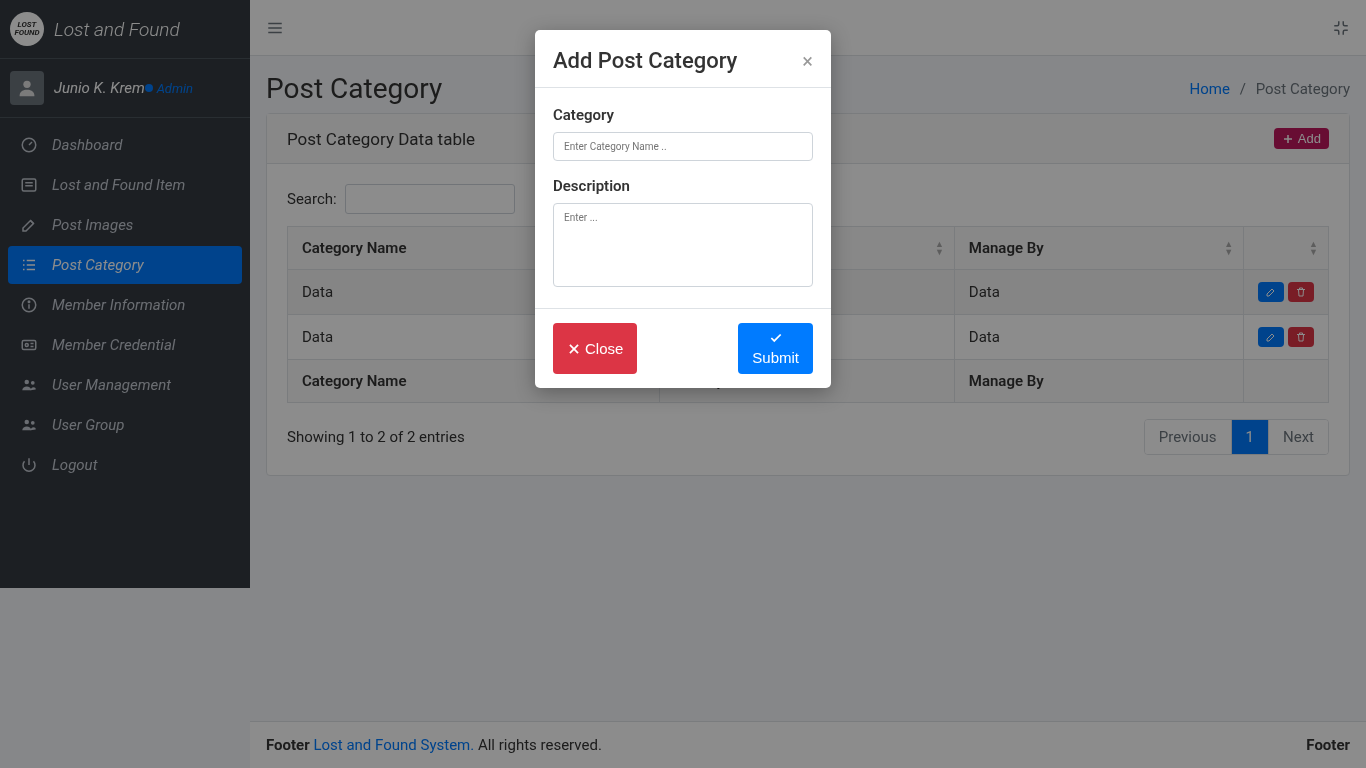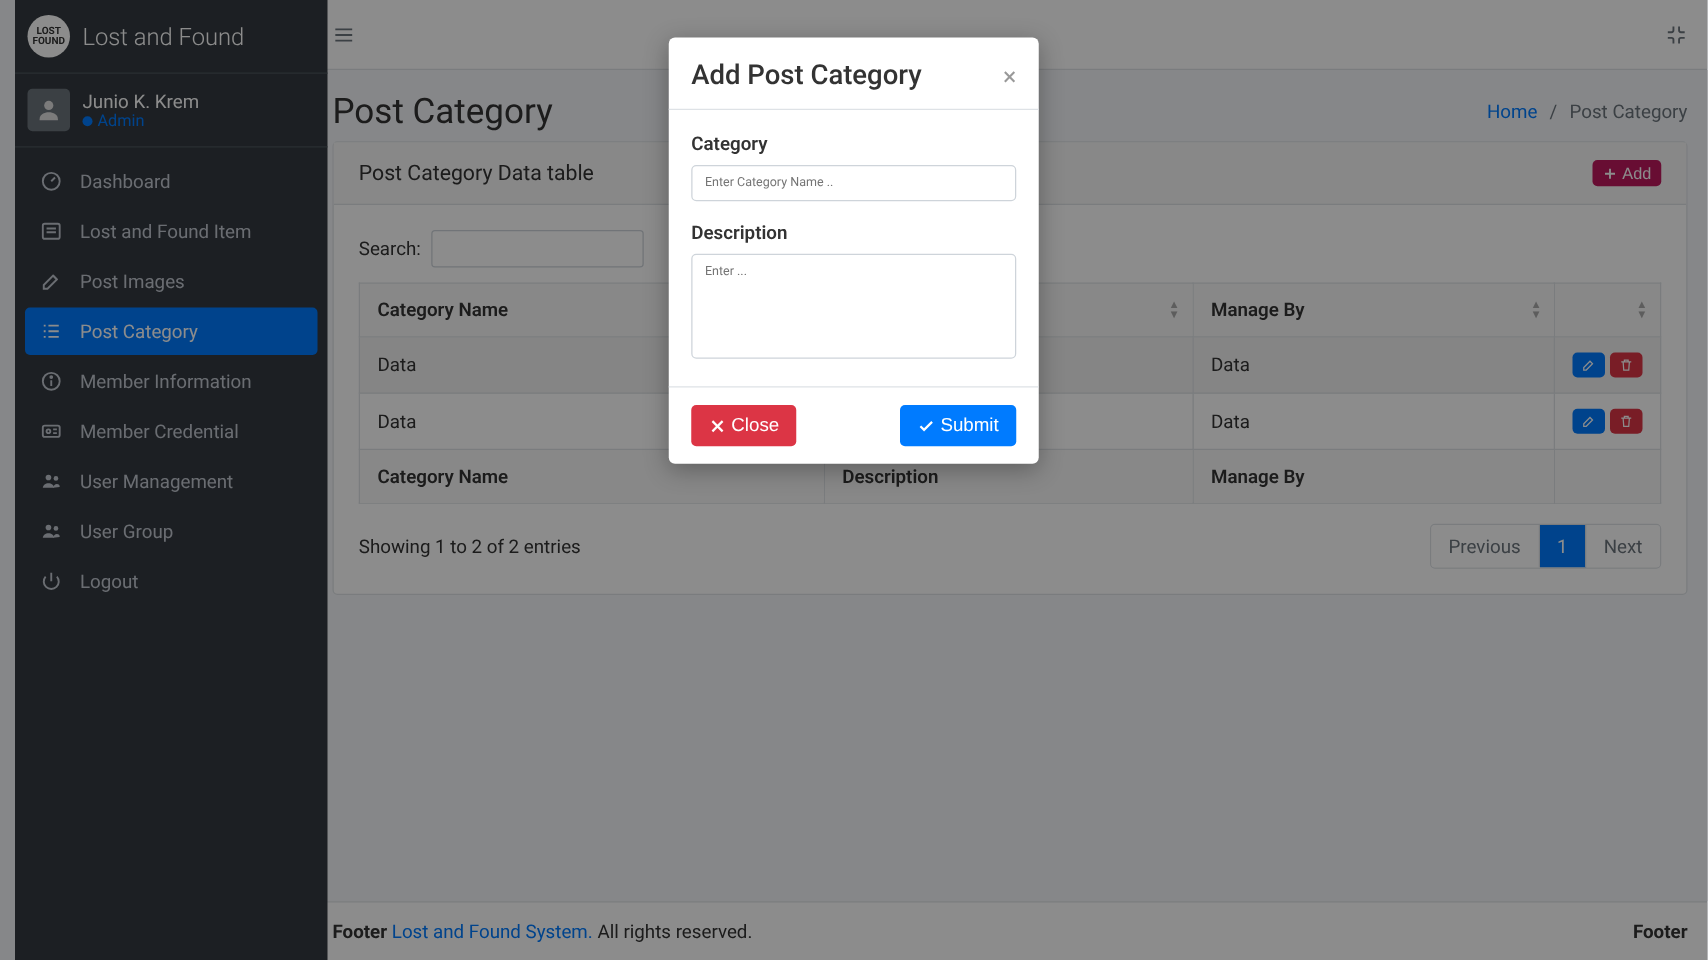--- a/index.html
+++ b/index.html
@@ -8,25 +8,26 @@
   font-size: 14px;
   background: #f4f6f9;
   color: #333;
   width: 1366px;
   height: 768px;
   overflow: hidden;
   position: relative;
 }
 .sidebar {
   position: absolute;
-  left: 12px; top: 0;
-  width: 250px; height: 768px;
+  left: 0; top: 0;
+  width: 250px; height: 588px;
   background: #343a40;
   color: #c2c7d0;
   z-index: 10;
+  font-style: italic;
 }
 .brand {
   display: flex;
   align-items: center;
   padding: 12px 10px;
   border-bottom: 1px solid #4b545c;
   color: #fff;
   font-size: 19px;
   font-weight: 300;
 }
@@ -52,21 +53,21 @@
 }
 .user-avatar {
   width: 34px; height: 34px;
   border-radius: 4px;
   background: #6c757d;
   margin-right: 10px;
   display:inline-flex;
   align-items:center;
   justify-content:center;
 }
-.user-info { display:flex; flex-direction:column; }
+.user-info { display:flex; flex-direction:row; }
 .user-name { color: #fff; font-size:15px; }
 .user-role { color: #007bff; font-size:13px; display:flex; align-items:center; gap:4px; }
 .user-role .dot { width:8px; height:8px; background:#007bff; border-radius:50%; display:inline-block; }
 .nav { list-style:none; padding: 8px 8px; }
 .nav-item { margin-bottom: 2px; }
 .nav-link {
   display:flex; align-items:center;
   padding: 10px 12px;
   border-radius: 4px;
   color:#c2c7d0;
@@ -109,21 +110,21 @@
   border-bottom:1px solid #dee2e6;
   background:#f7f7f7;
   gap:44px;
 }
 .card-title { font-size:17px; font-weight:400; }
 .card-header .add-btn { margin-left:auto; }
 
 .btn { display:inline-flex; align-items:center; gap:4px; border:none; border-radius:4px; padding:6px 12px; font-size:14px; cursor:pointer; color:#fff; }
 .btn-sm { padding:3px 8px; font-size:13px; }
 .btn-success { background:#be185d; }
-.btn-primary { background:#007bff; }
+.btn-primary { background:#007bff;flex-direction:column; }
 .btn-danger { background:#dc3545; }
 .btn-icon { padding:4px 7px; }
 
 .card-body { padding: 20px; }
 
 .dt-controls { display:flex; justify-content:flex-start; margin-bottom:12px; align-items:center; gap:8px; }
 .dt-search-label { font-size:15px; }
 .dt-search-input { border:1px solid #ced4da; border-radius:3px; height:30px; width:170px; padding:0 8px; }
 
 table.dt { width:100%; border-collapse:collapse; font-size:15px; }

